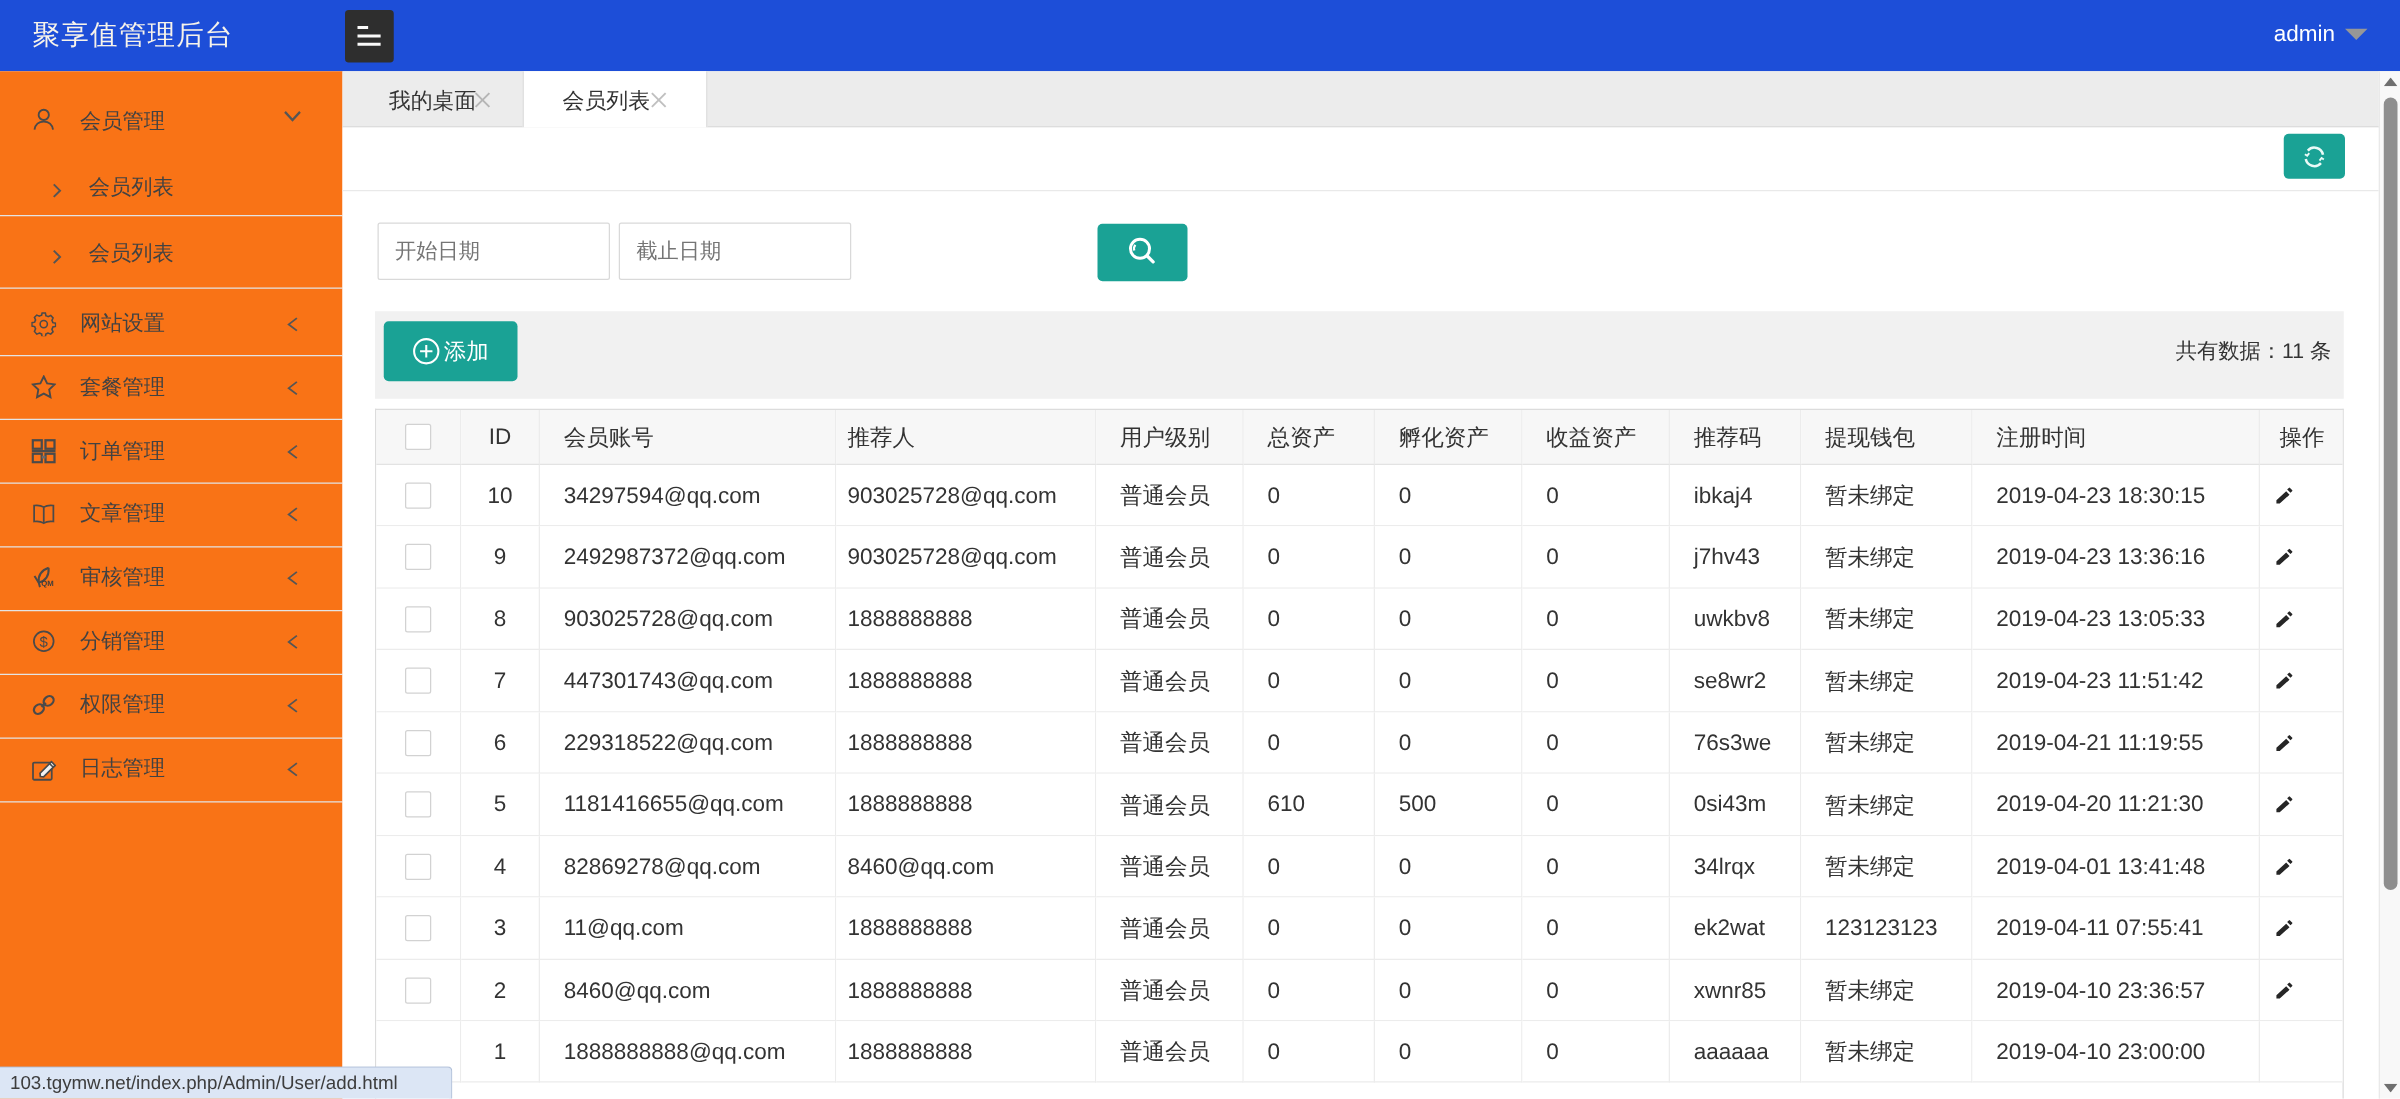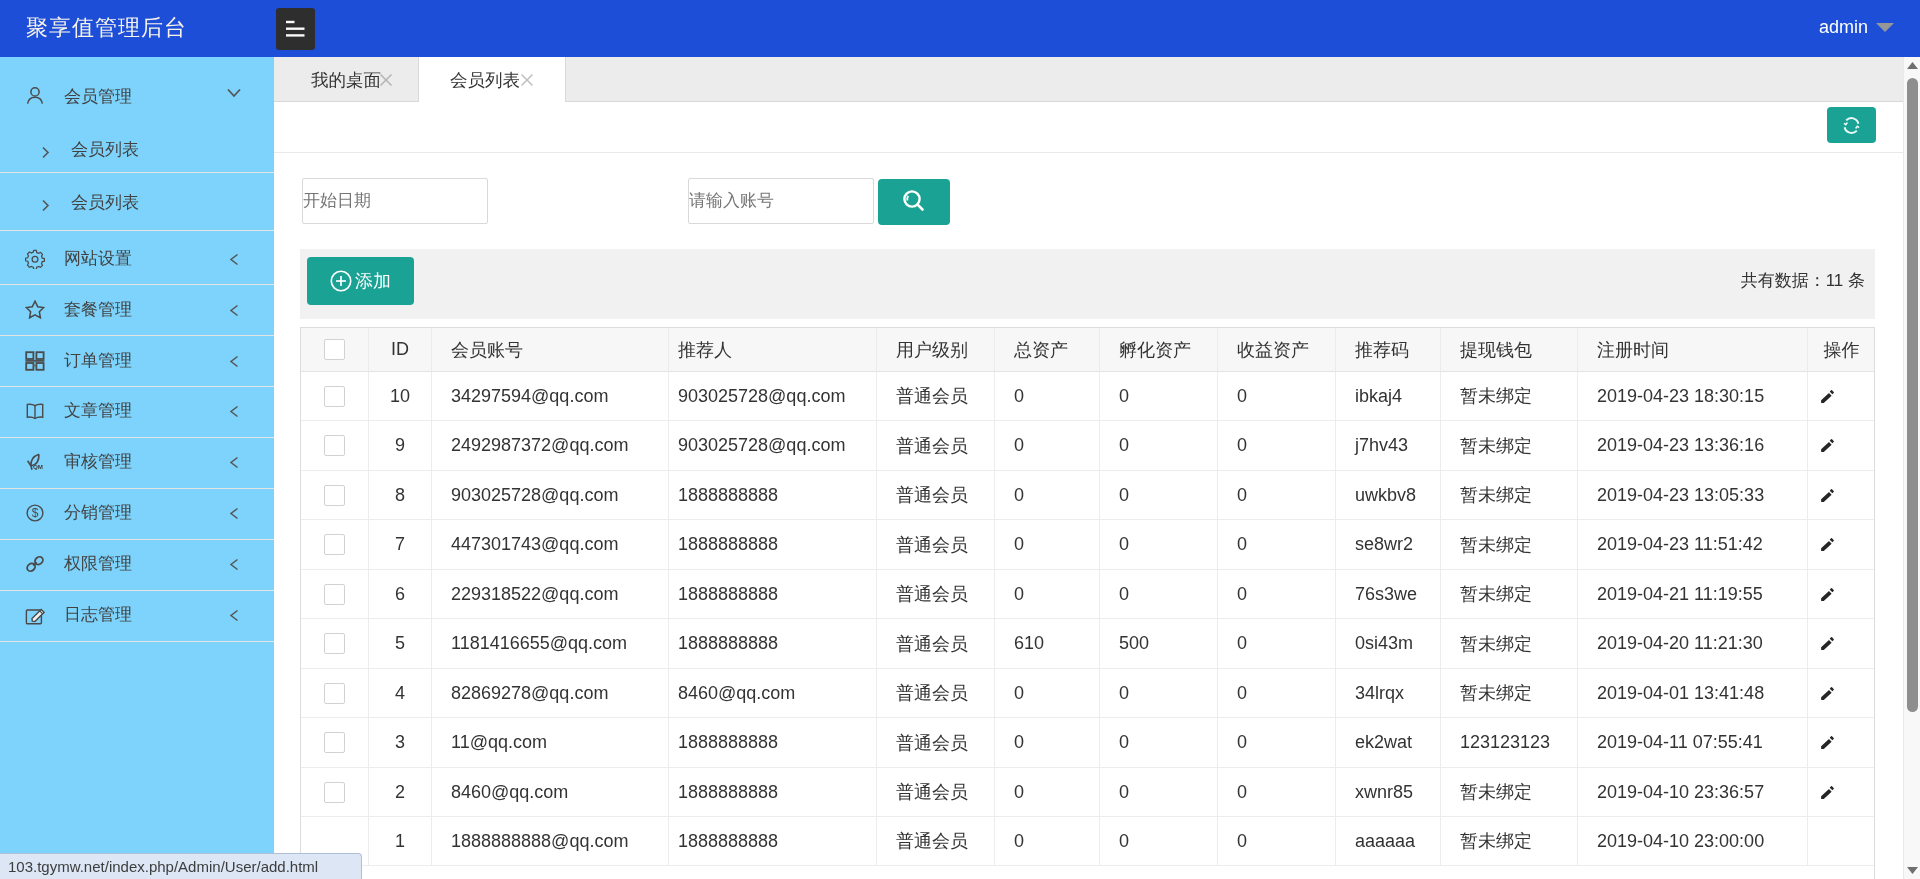--- a/index.html
+++ b/index.html
@@ -6,35 +6,35 @@
   html,body { width:1920px; height:879px; overflow:hidden; }
   body { font-family:"Liberation Sans",sans-serif; position:relative; background:#fff; color:#333; }
   .abs { position:absolute; }
   
   #topbar { position:absolute; left:0; top:0; width:1920px; height:57px; background:#1d4ed8; }
   #title { position:absolute; left:26px; top:13px; font-size:22px; color:#f7f3ea; letter-spacing:1px; }
   #hamb { position:absolute; left:276px; top:8px; width:39px; height:42px; background:#2e2e2e; border-radius:3px; }
   #admin { position:absolute; right:52px; top:17px; font-size:18px; color:#fff; }
   #caret { position:absolute; right:26px; top:23px; width:0; height:0; border-left:9px solid transparent; border-right:9px solid transparent; border-top:9px solid #979797; }
   
-  #side { position:absolute; left:0; top:57px; width:274px; height:822px; background:#7dd3fc; }
+  #side { position:absolute; left:0; top:57px; width:274px; height:822px; background:#f97316; }
   .sdiv { position:absolute; left:0; width:274px; height:1px; background:#e4e4e4; }
   .sitem { position:absolute; left:0; width:274px; font-size:17px; color:#424242; }
   .sic { position:absolute; left:25px; width:20px; height:20px; }
   .stx { position:absolute; left:64px; }
   .stx2 { position:absolute; left:71px; }
   
   #tabbar { position:absolute; left:274px; top:57px; width:1646px; height:45px; background:#ececec; border-bottom:1px solid #d8d8d8; }
   .tabtx { position:absolute; top:11px; font-size:17.5px; color:#333;margin-left:16px; }
   #activetab { position:absolute; left:144px; top:0; width:148px; height:45px; background:#fff; border-left:1px solid #d8d8d8; border-right:1px solid #d8d8d8; }
   
   #content { position:absolute; left:274px; top:102px; width:1629px; height:777px; background:#fff; }
   #hr1 { position:absolute; left:0px; top:50px; width:1629px; height:1px; background:#e9e9e9; }
   .tealbtn { position:absolute; background:#1aa295; border-radius:4px; }
-  .inp { position:absolute; top:76px; width:186px; height:46px; border:1px solid #d9d9d9; border-radius:2px; background:#fff; font-size:17px; color:#999; line-height:44px; }
+  .inp { position:absolute; top:76px; width:186px; height:46px; border:1px solid #d9d9d9; border-radius:2px; background:#fff; font-size:17px; color:#999; line-height:44px; padding-left:13px; }
   #graybar { position:absolute; left:26px; top:147px; width:1575px; height:70px; background:#f1f1f1; }
   #addbtn { position:absolute; left:7px; top:8px; width:107px; height:48px; background:#1aa295; border-radius:4px; color:#fff; font-size:18px; }
   #count { position:absolute; right:10px; top:20px; font-size:17px; color:#333; }
   
   #tablewrap { position:absolute; left:26px; top:225px; width:1575px; height:552px; border:1px solid #dcdcdc; border-bottom:none; overflow:hidden; }
   table { border-collapse:separate; border-spacing:0; table-layout:fixed; width:1573px; font-size:18px; color:#333; }
   td,th { border-right:1px solid #ececec; border-bottom:1px solid #ececec; font-weight:normal; text-align:left; padding:0 0 0 19px; overflow:hidden; white-space:nowrap; }
   td:last-child, th:last-child { border-right:none; }
   thead th { background:#f7f7f7; border-bottom:1px solid #e3e3e3; height:44px; }
   tbody td { background:#fff; }
@@ -198,21 +198,21 @@
   <div id="hr1"></div>
   <div class="tealbtn" id="refbtn" style="left:1553px; top:5px; width:49px; height:36px;">
     <svg style="position:absolute;left:13px;top:7px" width="23" height="23" viewBox="0 0 24 24" fill="none" stroke="#eafaf7" stroke-width="2.1">
         <path d="M19.2 10.2A7.4 7.4 0 0 0 6.5 6.7"></path>
         <path d="M4.8 13.8a7.4 7.4 0 0 0 12.7 3.5"></path>
         <path d="M4.1 9.8l1.9 1.3 1.7-2.2" stroke-width="1.6"></path>
         <path d="M19.9 14.2l-1.9-1.3-1.7 2.2" stroke-width="1.6"></path>
       </svg>
   </div>
   <input class="inp" style="left: 28px;" placeholder="开始日期">
-  <input class="inp" style="left: 414px;" placeholder="请输入账号">
+  <input class="inp" style="left: 221px;" placeholder="截止日期">
   <div class="tealbtn" id="searchbtn" style="left:604px; top:77px; width:72px; height:46px;">
     <svg style="position:absolute;left:23px;top:10px" width="27" height="27" viewBox="0 0 27 27" fill="none">
         <circle cx="11" cy="10" r="7.6" stroke="#fff" stroke-width="2.4"></circle>
         <path d="M7.3 6.9a4.9 4.9 0 0 0-.9 4.5" stroke="#fff" stroke-width="1.8"></path>
         <line x1="16.6" y1="15.6" x2="21.5" y2="20.5" stroke="#fff" stroke-width="2.6" stroke-linecap="round"></line>
       </svg>
   </div>
   <div id="graybar">
     <div id="addbtn">
       <svg style="position:absolute;left:23px;top:13px" width="22" height="22" viewBox="0 0 24 24" fill="none" stroke="#fff" stroke-width="1.8">

